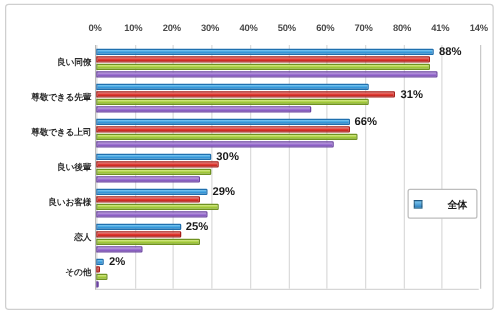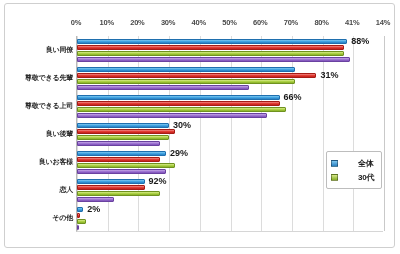--- a/index.html
+++ b/index.html
@@ -233,29 +233,25 @@
           <div class="bar s2" style="top: 14.5px; width: 9.21px;"></div>
           <div class="bar s3" style="top: 20.5px; width: 0px;"></div>
         </div>
       </div>
     <div id="labels">
         <div class="data-label" style="left: 274.16px; top: 5px;">88%</div>
         <div class="data-label" style="left: 243.46px; top: 39px;">31%</div>
         <div class="data-label" style="left: 206.62px; top: 61px;">66%</div>
         <div class="data-label" style="left: 96.1px; top: 89px;">30%</div>
         <div class="data-label" style="left: 93.03px; top: 117px; text-align: center;">29%</div>
-        <div class="data-label" style="left: 71.54px; top: 145px;">92%</div>
+        <div class="data-label" style="left: 71.54px; top: 145px;">25%</div>
         <div class="data-label" style="left: 10.14px; top: 173px;">2%</div>
       </div>
   </div>
 
   <div id="legend">
       <div class="legend-item">
         <span class="legend-swatch s0"></span>
         <span class="legend-label">全体</span>
       </div>
-      <div class="legend-item">
-        <span class="legend-swatch s2"></span>
-        <span class="legend-label">30代</span>
-      </div>
     </div>
 
 </div>
 
 </body></html>

